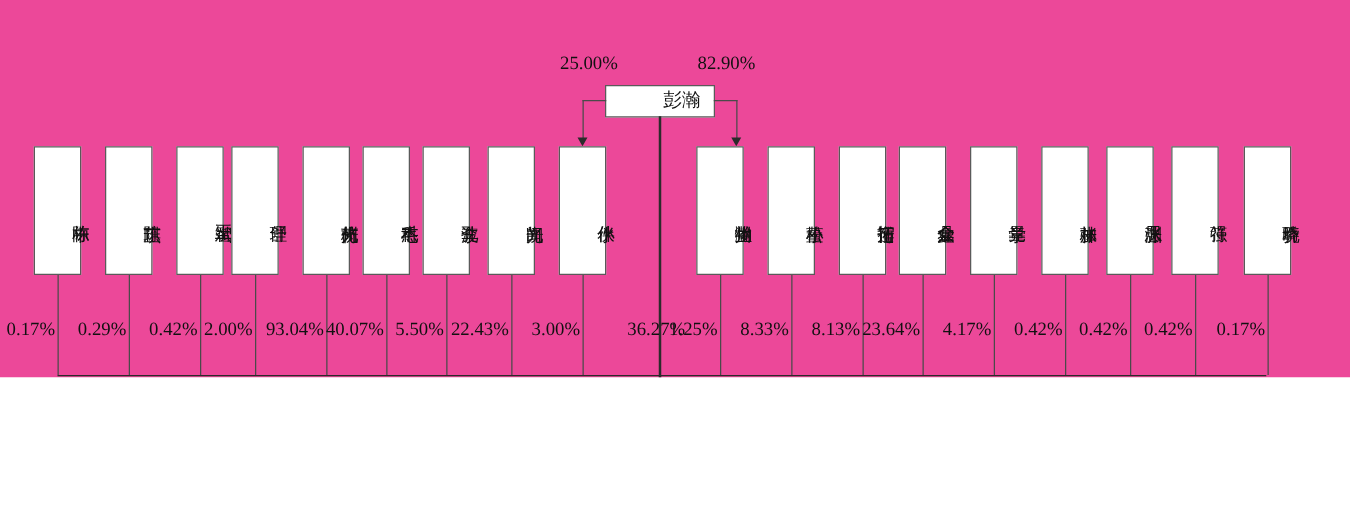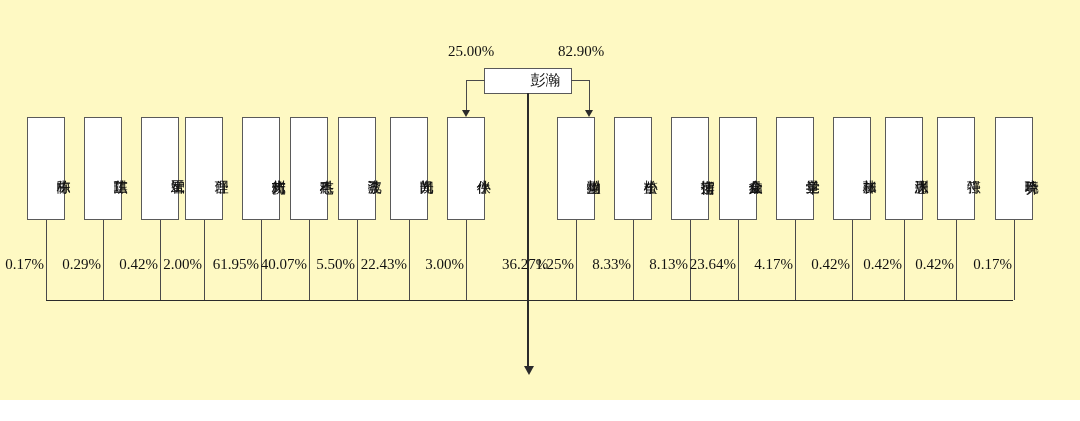--- a/index.html
+++ b/index.html
@@ -7,22 +7,22 @@
     padding: 0;
     background: #ffffff;
   }
   body {
     font-family: "Liberation Serif", "DejaVu Serif", serif;
     color: #1a1a1a;
   }
   #canvas {
     position: relative;
     width: 1080px;
-    height: 400px;
-    background: #fef9c3;
+    height: 302px;
+    background: #ec4899;
     overflow: hidden;
   }
 
   
   .node {
     position: absolute;
     box-sizing: border-box;
     border: 1px solid #5a5a5a;
     background: #ffffff;
     display: flex;
@@ -171,21 +171,21 @@
       <div class="pct" style="width: 70px; left: 88px; top: 256px;">0.42%</div>
       <div class="node shareholder" style="left: 185px;">
         <span class="node-label">舒理</span>
       </div>
       <div class="vline" style="left: 204px; top: 220px; height: 80px;"></div>
       <div class="pct" style="width: 70px; left: 132px; top: 256px;">2.00%</div>
       <div class="node shareholder" style="left: 242px;">
         <span class="node-label">杭州光芮</span>
       </div>
       <div class="vline" style="left: 261px; top: 220px; height: 80px;"></div>
-      <div class="pct" style="width: 70px; left: 189px; top: 256px;">61.95%</div>
+      <div class="pct" style="width: 70px; left: 189px; top: 256px;">93.04%</div>
       <div class="node shareholder" style="left: 290px;">
         <span class="node-label">毛科杰</span>
       </div>
       <div class="vline" style="left: 309px; top: 220px; height: 80px;"></div>
       <div class="pct" style="width: 70px; left: 237px; top: 256px;">40.07%</div>
       <div class="node shareholder" style="left: 338px;">
         <span class="node-label">孔李波</span>
       </div>
       <div class="vline" style="left: 357px; top: 220px; height: 80px;"></div>
       <div class="pct" style="width: 70px; left: 285px; top: 256px;">5.50%</div>

